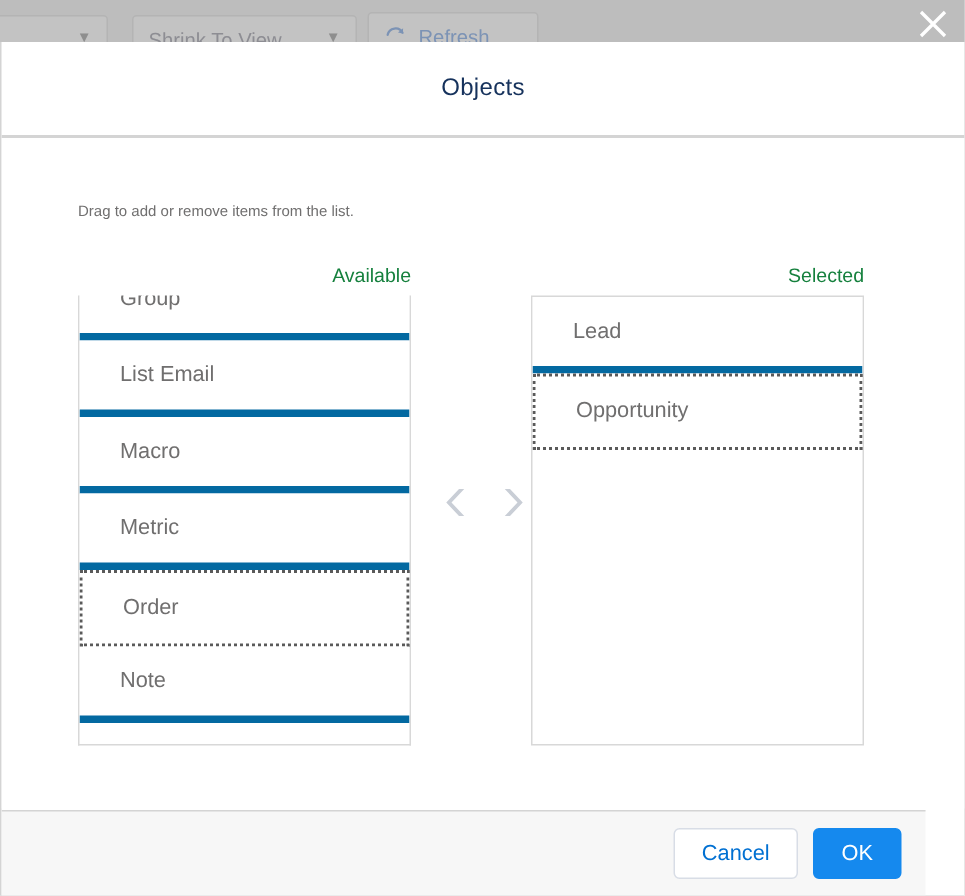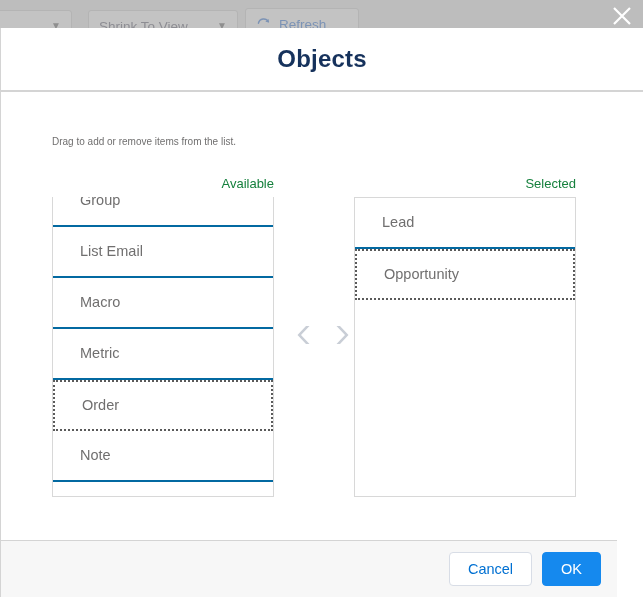--- a/index.html
+++ b/index.html
@@ -100,23 +100,23 @@
 
   #modal-header {
     height: 64px;
     border-bottom: 2px solid #d4d4d4;
     display: flex;
     align-items: center;
     justify-content: center;
     box-sizing: border-box;
   }
   #modal-title {
-    font-size: 24px;
+    font-size: 16px;
     color: #16325c;
-    font-weight: 700;
+    font-weight: 400;
     letter-spacing: 0.2px;
   }
 
   #modal-body {
     padding: 0;
     height: 447px;
     box-sizing: border-box;
     position: relative;
     background: #fff;
   }
@@ -174,21 +174,21 @@
   .list-inner {
     position: relative;
   }
   #available-list .list-inner {
     margin-top: -21px;
   }
 
   .list-item {
     height: 51px;
     box-sizing: border-box;
-    border-bottom: 2px solid #0369a1;
+    border-bottom: 5px solid #0369a1;
     display: flex;
     align-items: center;
     padding-left: 27px;
     font-size: 14.5px;
     color: #706f6f;
     background: #fff;
     cursor: pointer;
   }
   .list-item.focused {
     border: 2px dotted #5a5a5a;

